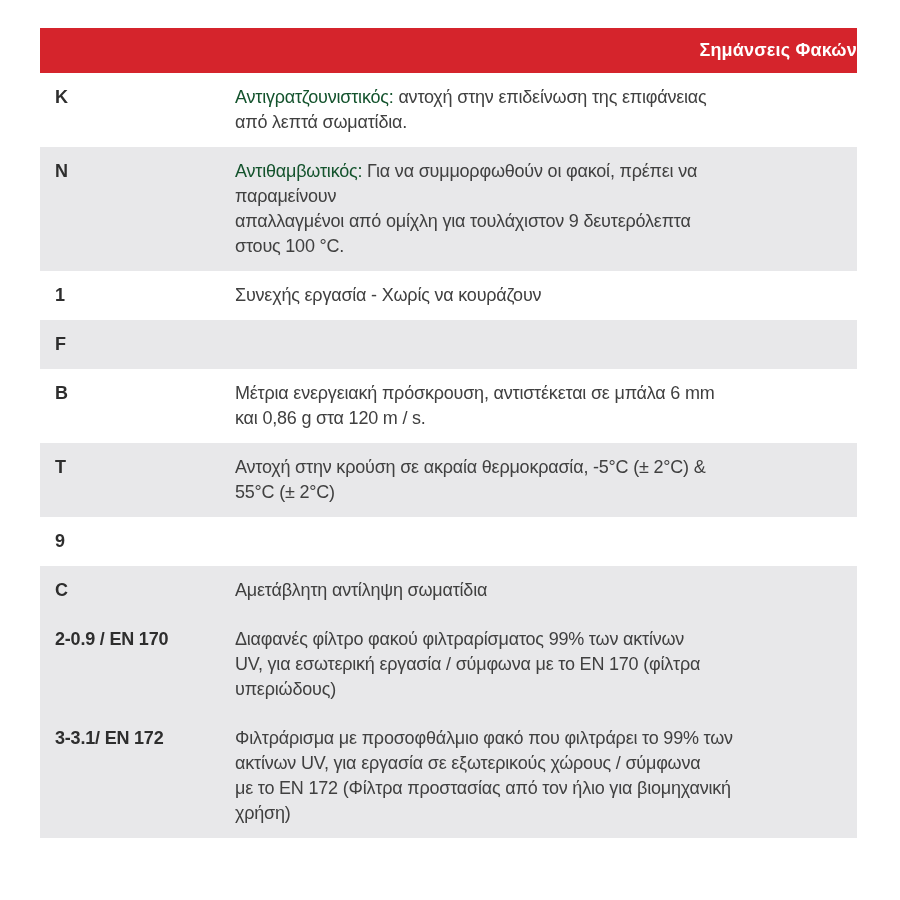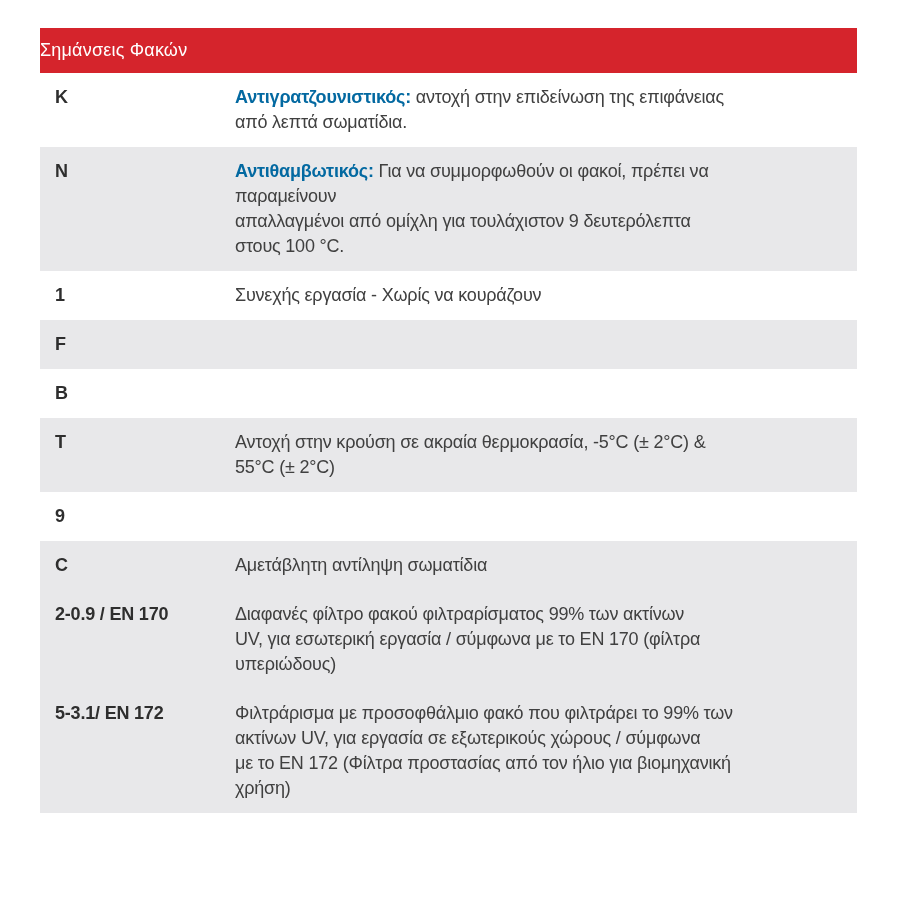--- a/index.html
+++ b/index.html
@@ -5,39 +5,39 @@
   html,body{margin:0;padding:0;}
   body{
     width:900px;height:900px;background:#ffffff;position:relative;
     font-family:"Liberation Sans", sans-serif;
     -webkit-font-smoothing:antialiased;
   }
   .lens-table{
     position:absolute;left:40px;top:28px;width:817px;
   }
   .table-header{
-    background:#d5242c;height:45px;line-height:45px;text-align:left;
-    color:#ffffff;font-weight:normal;font-size:18px;letter-spacing:0.2px;
+    background:#d5242c;height:45px;line-height:45px;text-align:right;
+    color:#ffffff;font-weight:bold;font-size:18px;letter-spacing:0.2px;
   }
   .row{
     display:flex;align-items:flex-start;padding:12px 0;
   }
   .row.gray{background:#e8e8ea;}
   .row.white{background:#ffffff;}
   .code{
     flex:0 0 180px;padding-left:15px;
     font-weight:bold;font-size:18px;line-height:25px;color:#2e2e2e;
     letter-spacing:-0.2px;white-space:nowrap;
   }
   .desc{
     flex:1;padding-right:14px;
     font-size:18px;line-height:25px;color:#404040;
     letter-spacing:-0.2px;white-space:pre-line;
   }
-  .lead{font-weight:bold;color:#0369a1;}
+  .lead{font-weight:normal;color:#14532d;}
 </style>
 </head>
 <body>
 
 <div class="lens-table">
 
   <div class="table-header">
     <span>Σημάνσεις Φακών</span>
   </div>
 
@@ -59,20 +59,22 @@
     <div class="code">1</div>
     <div class="desc"><span class="lead"></span><span>Συνεχής εργασία - Χωρίς να κουράζουν</span></div>
   </div>
 
   <div class="row gray">
     <div class="code">F</div>
   </div>
 
   <div class="row white">
     <div class="code">B</div>
+    <div class="desc"><span class="lead"></span><span>Μέτρια ενεργειακή πρόσκρουση, αντιστέκεται σε μπάλα 6 mm
+και 0,86 g στα 120 m / s.</span></div>
   </div>
 
   <div class="row gray">
     <div class="code">T</div>
     <div class="desc"><span class="lead"></span><span>Αντοχή στην κρούση σε ακραία θερμοκρασία, -5°C (± 2°C) &amp;
 55°C (± 2°C)</span></div>
   </div>
 
   <div class="row white">
     <div class="code">9</div>
@@ -84,20 +86,20 @@
   </div>
 
   <div class="row gray">
     <div class="code">2-0.9 / EN 170</div>
     <div class="desc"><span class="lead"></span><span>Διαφανές φίλτρο φακού φιλτραρίσματος 99% των ακτίνων
 UV, για εσωτερική εργασία / σύμφωνα με το EN 170 (φίλτρα
 υπεριώδους)</span></div>
   </div>
 
   <div class="row gray">
-    <div class="code">5-3.1/ EN 172</div>
+    <div class="code">3-3.1/ EN 172</div>
     <div class="desc"><span class="lead"></span><span>Φιλτράρισμα με προσοφθάλμιο φακό που φιλτράρει το 99% των
 ακτίνων UV, για εργασία σε εξωτερικούς χώρους / σύμφωνα
 με το EN 172 (Φίλτρα προστασίας από τον ήλιο για βιομηχανική
 χρήση)</span></div>
   </div>
 
 </div>
 
 </body></html>

